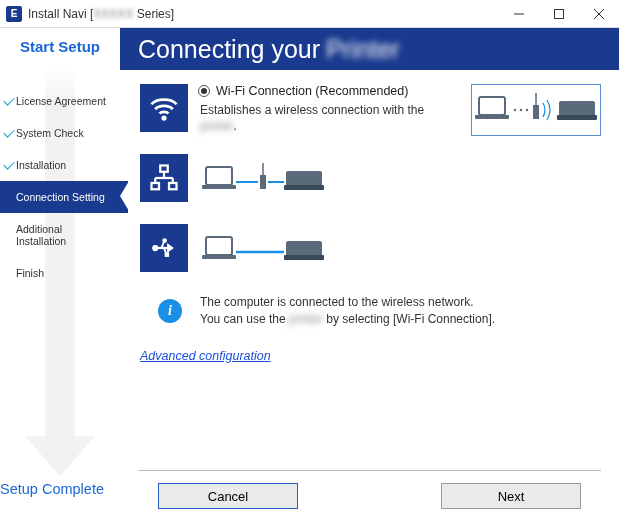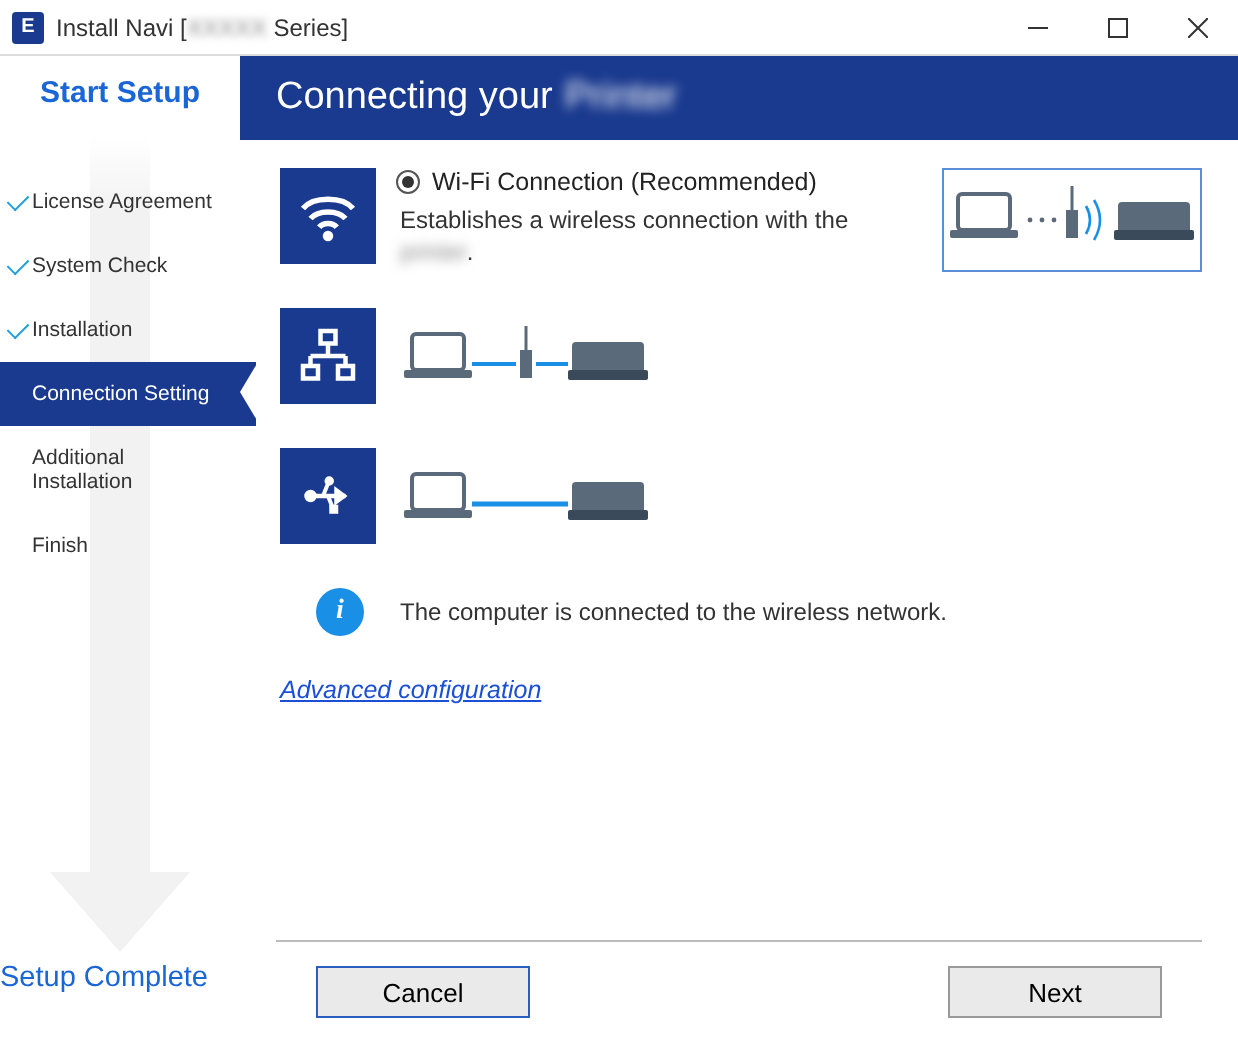--- a/index.html
+++ b/index.html
@@ -21,21 +21,21 @@
   .arrow-bg .shaft { position: absolute; left: 20px; width: 30px; top: 0; height: 370px; background: linear-gradient(#fff, #f2f2f2 10%, #f2f2f2); }
   .arrow-bg .head { position: absolute; left: 0; top: 368px; width: 0; height: 0; border-left: 35px solid transparent; border-right: 35px solid transparent; border-top: 40px solid #f2f2f2; }
   .step-list { position: relative; z-index: 1; padding-top: 24px; }
   .step { font-size: 10.5px; color: #333; padding: 10px 6px 10px 16px; position: relative; }
   .step .check { position: absolute; left: 4px; top: 12px; width: 10px; height: 6px; border-left: 1.5px solid #1a9fd6; border-bottom: 1.5px solid #1a9fd6; transform: rotate(-45deg); }
   .step.active { background: #1a3a8f; color: #fff; margin-right: -8px; }
   .step.active::after { content: ""; position: absolute; right: -1px; top: 0; width: 0; height: 0; border-top: 15px solid transparent; border-bottom: 15px solid transparent; border-right: 9px solid #fff; }
   .setup-complete { position: absolute; bottom: 24px; width: 100%; text-align: left; color: #1a66d6; font-size: 14.5px; }
 
   .main { flex: 1; display: flex; flex-direction: column; }
-  .main-header { background: #1a3a8f; color: #fff; padding: 10px 18px; font-size: 19px; font-weight: 400; height: 42px; display: flex; align-items: center; }
+  .main-header { background: #1a3a8f; color: #fff; padding: 10px 18px; font-size: 25px; font-weight: 400; height: 42px; display: flex; align-items: center; }
   .main-header .blur { filter: blur(3px); margin-left: 6px; }
   .main-content { flex: 1; padding: 14px 18px 0 20px; overflow: auto; }
 
   .option { display: flex; align-items: flex-start; margin-bottom: 18px; gap: 10px; }
   .option .icon-box { width: 48px; height: 48px; background: #1a3a8f; display: flex; align-items: center; justify-content: center; flex-shrink: 0; }
   .option .icon-box svg { width: 30px; height: 30px; fill: #fff; stroke: #fff; }
   .option .text-col { flex: 1; }
   .option .radio-row { display: flex; align-items: center; gap: 6px; font-size: 12.5px; font-weight: normal; color: #222; margin-bottom: 4px; }
   .option .radio { width: 12px; height: 12px; border: 1.2px solid #555; border-radius: 50%; display: inline-flex; align-items: center; justify-content: center; flex-shrink: 0; }
   .option .radio.selected::after { content: ""; width: 6px; height: 6px; background: #333; border-radius: 50%; }
@@ -45,21 +45,21 @@
   .option.sel .diagram { border: 1px solid #5a8fd6; }
 
   .info-row { display: flex; align-items: center; gap: 18px; margin: 10px 0 18px 18px; }
   .info-icon { width: 24px; height: 24px; border-radius: 50%; background: #1a8fe6; color: #fff; display: flex; align-items: center; justify-content: center; font-family: Georgia, serif; font-style: italic; font-weight: bold; font-size: 14px; flex-shrink: 0; }
   .info-text { font-size: 12px; color: #333; line-height: 1.4; }
   .info-text .blur { filter: blur(3px); color: #888; }
 
   .adv-link { color: #1a4fd6; font-size: 12.5px; text-decoration: underline; display: inline-block; margin-left: 0; margin-bottom: 6px; font-style: italic; }
 
   .footer { border-top: 1px solid #bbb; padding: 12px 20px; display: flex; justify-content: space-between; margin: 0 18px; }
-  .btn { width: 107px; height: 26px; font-size: 13px; border: 1px solid #999; background: #eaeaea; display: flex; align-items: center; justify-content: center; }
+  .btn { width: 140px; height: 26px; font-size: 13px; border: 1px solid #999; background: #eaeaea; display: flex; align-items: center; justify-content: center; }
   .btn.cancel { border: 1.5px solid #2a5fbf; }
 </style>
 </head>
 <body>
 
 <div class="titlebar">
   <div class="app-icon">E</div>
   <div class="title">
     <span>Install Navi [</span><span class="blur">XXXXX</span><span> Series]</span>
   </div>
@@ -192,20 +192,23 @@
             <rect x="86" y="14" width="36" height="16" rx="2" fill="#5a6a7a"></rect>
               <rect x="84" y="28" width="40" height="5" rx="1" fill="#3a4a5a"></rect>
           </svg>
         </div>
       </div>
 
       <div class="info-row">
         <div class="info-icon">i</div>
         <div class="info-text">
           <div>The computer is connected to the wireless network.</div>
+          <div>
+            <span>You can use the </span><span class="blur">printer</span><span> by selecting [Wi-Fi Connection].</span>
+          </div>
         </div>
       </div>
 
       <a class="adv-link">Advanced configuration</a>
     </div>
 
     <div class="footer">
       <div class="btn cancel">Cancel</div>
       <div class="btn">Next</div>
     </div>

